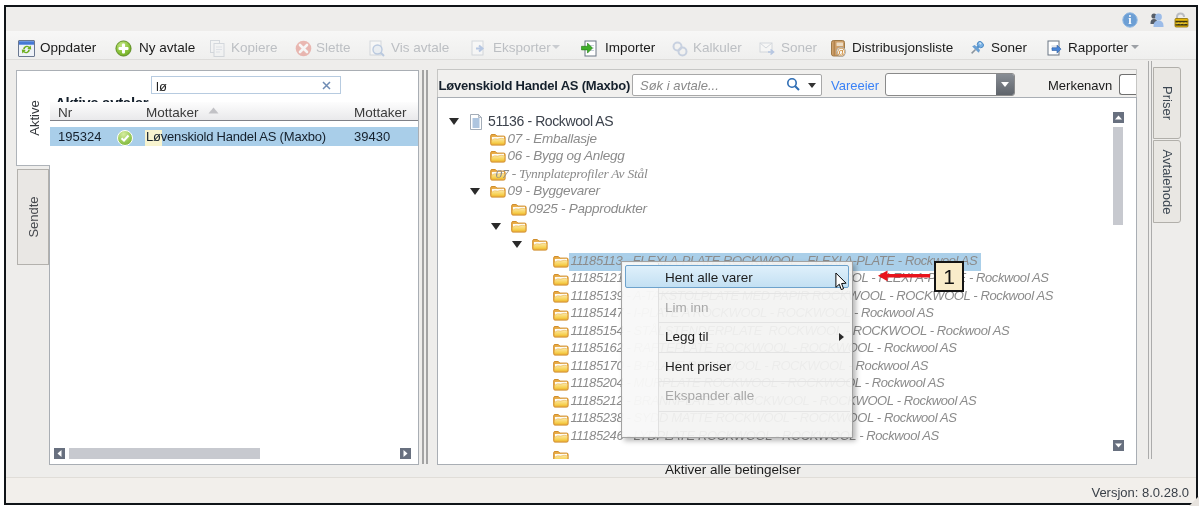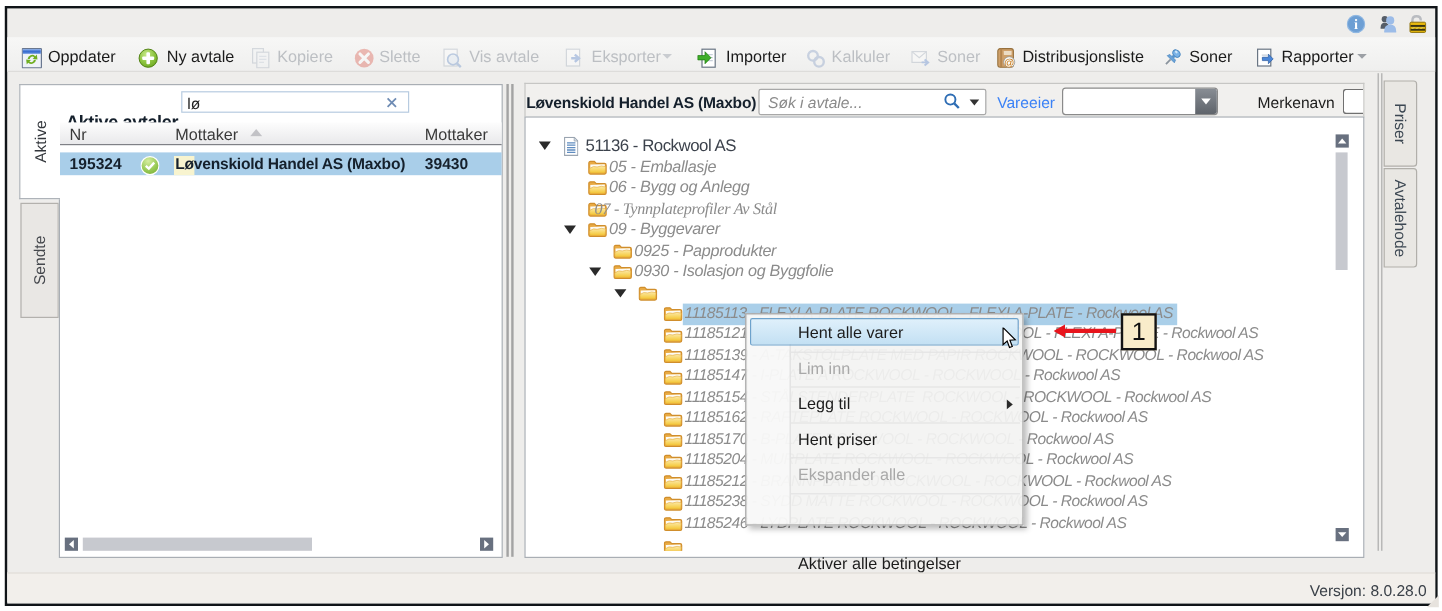--- a/index.html
+++ b/index.html
@@ -25,21 +25,21 @@
 .rtab { position:absolute; left:1153px; width:28px; background:#e9e7e3; border:1px solid #b1afaa; border-radius:0 3px 3px 0; }
 .rtab .vtabtxt { transform:translate(-50%,-50%) rotate(90deg); color:#3c4752; }
 #statusbar { position:absolute; left:6px; top:477px; width:1190px; height:25px; background:#f2efeb; border-top:1px solid #e0ddd8; }
 #version { position:absolute; right:8px; top:4px; font-size:14px; color:#3a4048; }
 
 .lbl { position:absolute; font-size:13px; font-weight:bold; color:#15202c; white-space:nowrap; z-index:3; }
 #lsearch { position:absolute; left:151px; top:76px; width:190px; height:18px; background:#fff; border:1px solid #b7cbe0; z-index:3; }
 #lhead { position:absolute; left:50px; top:102px; width:368px; height:19px; background:linear-gradient(#fdfdfd,#e9e9eb); border-bottom:1.5px solid #7f8086; z-index:3; }
 .hlbl { position:absolute; top:105px; font-size:13.5px; color:#3a3a3a; white-space:nowrap; z-index:3; }
 #lrow { position:absolute; left:50px; top:126.5px; width:368px; height:19px; background:#a9cee9; z-index:2; }
-.rowtxt { position:absolute; top:129px; font-size:13px; font-weight:bold; color:#15202c; white-space:nowrap; z-index:3; }
+.rowtxt { position:absolute; top:129px; font-size:13px; font-weight:normal; color:#15202c; white-space:nowrap; z-index:3; }
 
 .sbtn { position:absolute; width:11px; height:11px; background:#68707f; z-index:3; }
 .sbtn svg { position:absolute; left:0; top:0; }
 .sthumb { position:absolute; background:#c7c9cf; z-index:3; }
 
 .trow { position:absolute; white-space:nowrap; font-size:13.5px; font-style:italic; color:#8b8b8b; letter-spacing:-0.25px; }
 .trow.item { font-size:13px; letter-spacing:-0.4px; }
 .troot { position:absolute; white-space:nowrap; font-size:14px; color:#3c424c; letter-spacing:-0.4px; }
 .tarrow { position:absolute; width:0; height:0; border-left:5.5px solid transparent; border-right:5.5px solid transparent; border-top:7px solid #2a2a2a; }
 .tico { position:absolute; width:16px; height:13px; }
@@ -263,21 +263,21 @@
 <div id="tree" style="position:absolute;left:437.5px;top:98px;width:697px;height:360.5px;overflow:hidden;z-index:2">
   <div class="abs" style="left:131.5px;top:155px;width:412px;height:17.5px;background:#aacfe9"></div>
   <div class="tarrow" style="left:11.5px;top:20px;"></div>
   <svg class="abs" style="left:32.5px;top:15.5px" width="12" height="16">
         <use href="#docico"></use>
       </svg>
   <div class="troot" style="left:50.5px;top:15px;">51136 - Rockwool AS</div>
   <svg class="tico" style="left:52px;top:34.5px">
         <use href="#fold"></use>
       </svg>
-      <div class="trow" style="left:70px;top:32.5px;">05 - Emballasje</div>
+      <div class="trow" style="left:70px;top:32.5px;">07 - Emballasje</div>
   <svg class="tico" style="left:52px;top:52px">
         <use href="#fold"></use>
       </svg>
       <div class="trow" style="left:70px;top:50px;">06 - Bygg og Anlegg</div>
   <svg class="tico" style="left:52px;top:69.5px">
         <use href="#fold"></use>
       </svg>
       <div class="trow" style="left:58px;top:67.5px;font-family:Liberation Serif, serif;">07 - Tynnplateprofiler Av Stål</div>
   <div class="tarrow" style="left:32.5px;top:90px;"></div>
   <svg class="tico" style="left:52px;top:87px">
@@ -285,21 +285,20 @@
       </svg>
       <div class="trow" style="left:70px;top:85px;">09 - Byggevarer</div>
   <svg class="tico" style="left:73px;top:104.5px">
         <use href="#fold"></use>
       </svg>
       <div class="trow" style="left:91px;top:102.5px;">0925 - Papprodukter</div>
   <div class="tarrow" style="left:53.5px;top:125px;"></div>
   <svg class="tico" style="left:73px;top:122px">
         <use href="#fold"></use>
       </svg>
-      <div class="trow" style="left:91px;top:120px;">0930 - Isolasjon og Byggfolie</div>
   <div class="tarrow" style="left:74.5px;top:142.5px;"></div>
   <svg class="tico" style="left:94px;top:139.5px">
         <use href="#fold"></use>
       </svg>
   <svg class="tico" style="left:115px;top:157px">
         <use href="#fold"></use>
       </svg>
       <div class="trow item tsel" style="left:133px;top:155px;">11185113 - FLEXI A-PLATE ROCKWOOL - FLEXI A-PLATE - Rockwool AS</div>
   <svg class="tico" style="left:115px;top:174.5px">
         <use href="#fold"></use>

